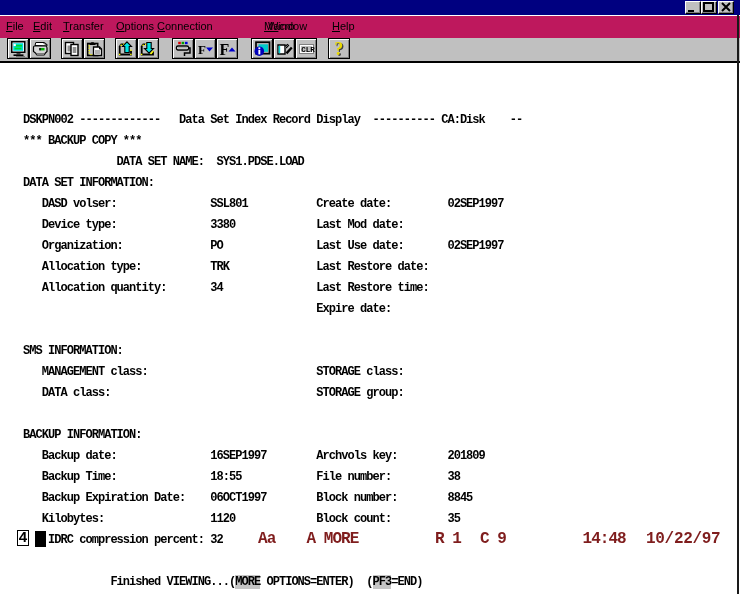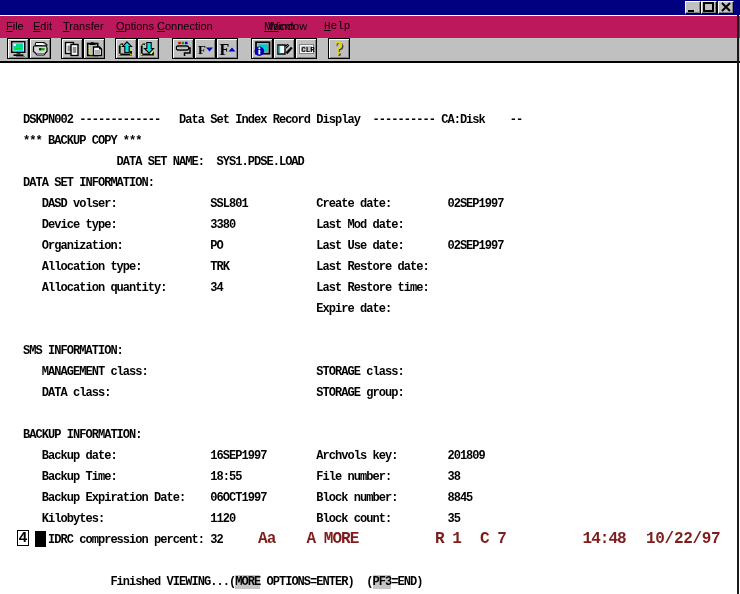--- a/index.html
+++ b/index.html
@@ -54,21 +54,21 @@
   </div>
 </div>
 <div class="menubar">
   <span class="menu-item" style="left:6px;"><u>F</u>ile</span>
   <span class="menu-item" style="left:33px;"><u>E</u>dit</span>
   <span class="menu-item" style="left:63px;"><u>T</u>ransfer</span>
   <span class="menu-item" style="left:116px;"><u>O</u>ptions</span>
   <span class="menu-item" style="left:157px;"><u>C</u>onnection</span>
   <span class="menu-item" style="left:224px;margin-left:40px;"><u>M</u>acro</span>
   <span class="menu-item" style="left:268px;"><u>W</u>indow</span>
-  <span class="menu-item" style="left:324px;font-family:Liberation Mono, monospace;"><u>H</u>elp</span>
+  <span class="menu-item" style="left:332px;"><u>H</u>elp</span>
 </div>
 <div class="toolbar">
   <div class="tbtn" style="left:7px;">
     <svg width="17" height="16" viewBox="0 0 17 16">
       <rect x="1" y="0" width="14.5" height="12" fill="#000"></rect>
       <rect x="2.5" y="1.5" width="11.5" height="9" fill="#fff"></rect>
       <rect x="3.2" y="2.2" width="10" height="7.6" fill="#00dcdc"></rect>
       <rect x="5.5" y="3.8" width="6.5" height="1.8" fill="#00dc28"></rect>
       <rect x="4.5" y="6.6" width="7" height="1.8" fill="#00dc28"></rect>
       <rect x="3.6" y="2.8" width="2.2" height="2.2" fill="#fff"></rect>
@@ -209,15 +209,15 @@
    Backup Expiration Date:    06OCT1997        Block number:        8845
    Kilobytes:                 1120             Block count:         35
     IDRC compression percent: 32
 
               Finished VIEWING...(<span class="hl">MORE</span> OPTIONS=ENTER)  (<span class="hl">PF3</span>=END)</pre>
 <div class="box4">4</div>
 <div class="cursorblk"></div>
 <span class="oia" style="left:258px; top:531px;">Aa</span>
 <span class="oia" style="left:306.5px; top:531px;">A MORE</span>
 <span class="oia" style="left:435px; top:531px;">R 1</span>
-<span class="oia" style="left:480px; top:531px;">C 7</span>
+<span class="oia" style="left:480px; top:531px;">C 9</span>
 <span class="oia" style="left:582.5px; top:531px;">14:48</span>
 <span class="oia" style="left:646px; top:531px; letter-spacing:-0.3px;">10/22/97</span>
 
 </body></html>

